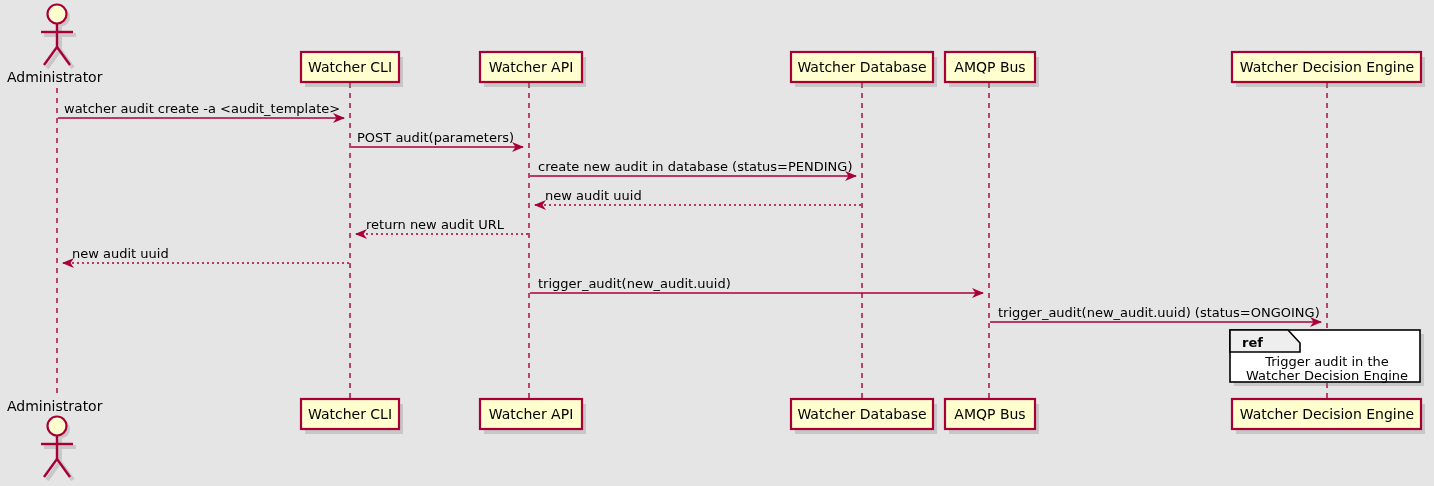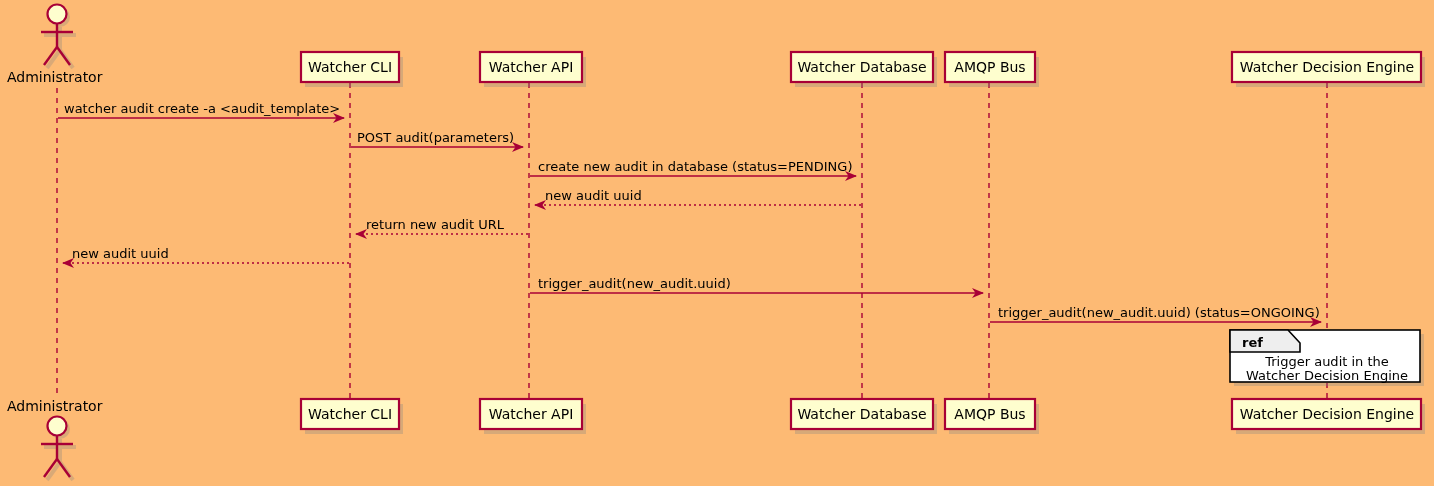--- a/index.html
+++ b/index.html
@@ -10,21 +10,21 @@
   body {
     font-family: "DejaVu Sans", sans-serif;
     width: 1434px;
     height: 486px;
     overflow: hidden;
   }
   #diagram {
     position: relative;
     width: 1434px;
     height: 486px;
-    background: #fdba74;
+    background: #e5e5e5;
   }
   #diagram svg {
     position: absolute;
     top: 0;
     left: 0;
   }
   .pbox-label {
     font-family: "DejaVu Sans", sans-serif;
     font-size: 14px;
     fill: #000000;

